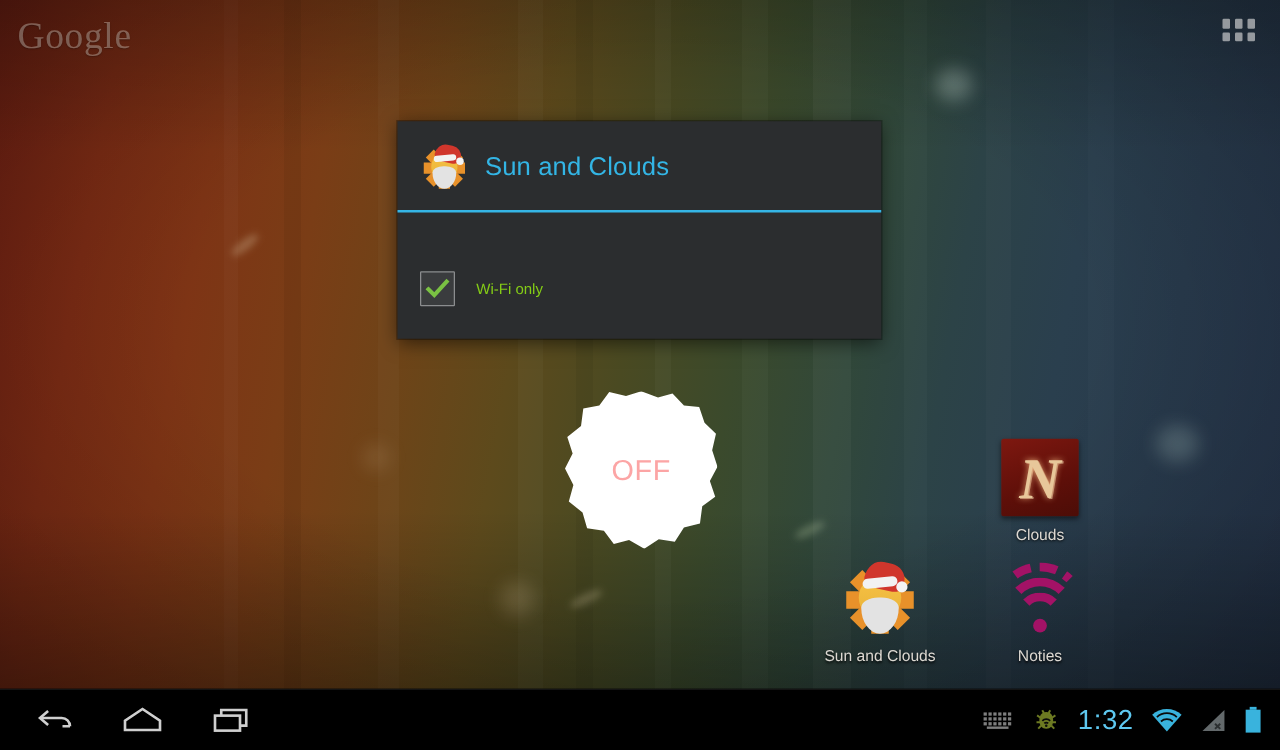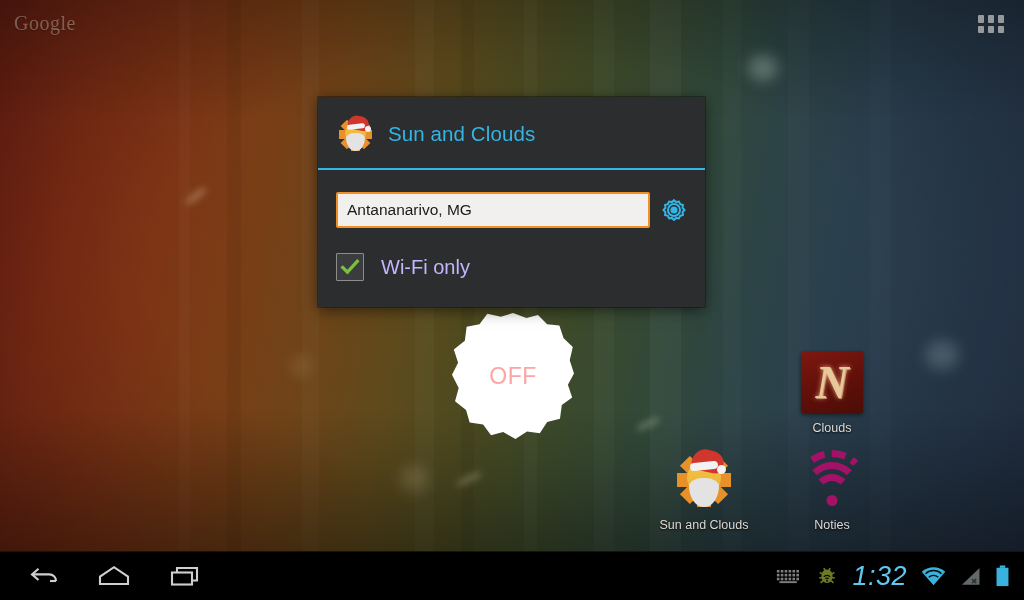--- a/index.html
+++ b/index.html
@@ -41,21 +41,21 @@
   }
   .bokeh{position:absolute;border-radius:50%;filter:blur(7px);pointer-events:none;}
   .flare{position:absolute;border-radius:50%;filter:blur(3px);pointer-events:none;}
   .vignette{position:absolute;inset:0;
     background:radial-gradient(ellipse 78% 85% at 50% 48%, rgba(0,0,0,0) 45%, rgba(0,0,0,.30) 100%);}
 
   
   #google-logo{
     position:absolute;left:14px;top:12px;
     font-family:"Liberation Serif", serif;
-    font-size:20px;letter-spacing:.5px;
+    font-size:30px;letter-spacing:.5px;
     color:rgba(225,215,205,.38);
     text-shadow:0 1px 1px rgba(0,0,0,.25);
     user-select:none;
   }
 
   
   #apps-grid{
     position:absolute;right:20px;top:15px;width:26px;height:18px;
     display:grid;grid-template-columns:repeat(3,1fr);grid-template-rows:repeat(2,1fr);
     gap:3px 4px;
@@ -165,34 +165,34 @@
     outline:none;
   }
   #gps-icon{width:26px;height:26px;flex:0 0 26px;position:relative;}
   .checkbox-row{display:flex;align-items:center;gap:17px;margin-top:25px;}
   #wifi-checkbox{
     width:28px;height:28px;box-sizing:border-box;
     background:#3a3c3e;border:1px solid #8b8d8f;border-radius:1px;
     display:flex;align-items:center;justify-content:center;
   }
   #wifi-checkbox svg{display:block;}
-  #wifi-label{color:#c4b5fd;font-size:20px;}
+  #wifi-label{color:#84cc16;font-size:12px;}
 
   
   #system-bar{
     position:absolute;left:0;right:0;bottom:0;height:48px;
     background:#000;display:flex;align-items:center;
     border-top:1px solid #141414;
   }
   #nav-buttons{display:flex;align-items:center;gap:36px;padding-left:24px;}
   .nav-btn{width:36px;height:30px;display:flex;align-items:center;justify-content:center;}
   #status-area{margin-left:auto;display:flex;align-items:center;gap:14px;padding-right:14px;}
   #clock{
-    color:#5ec8f0;font-size:27px;font-weight:300;letter-spacing:.5px;
-    font-family:"Liberation Sans", sans-serif;line-height:1;font-style:italic;
+    color:#5ec8f0;font-size:22px;font-weight:300;letter-spacing:.5px;
+    font-family:"Liberation Sans", sans-serif;line-height:1;
   }
 </style>
 </head>
 <body>
 
 <div id="wallpaper">
   <div class="wp-base"></div>
   <div class="streaks"></div>
   <div class="wp-base2"></div>
 
@@ -272,35 +272,20 @@
       <div class="beard" style="left:10px;top:18px;width:19px;height:18px;"></div>
       <div class="hat" style="left:12px;top:1px;width:21px;height:14px;"></div>
       <div class="hatbrim" style="left:11px;top:9px;width:18px;height:5px;transform:rotate(-6deg);"></div>
       <div class="pompom" style="left:29px;top:11px;width:6px;height:6px;"></div>
     </div>
     <div id="dialog-title">Sun and Clouds</div>
   </div>
 
   <div id="dialog-body">
 
-    <div class="field-row">
-      <input id="location-input" type="text" placeholder="Enter location" value="Antananarivo, MG" style="">
-      <div id="gps-icon">
-        <svg viewBox="0 0 26 26" width="26" height="26" aria-hidden="true">
-          <g fill="none" stroke="#33b5e5" stroke-width="2">
-            <path d="M13 3.2 L15.1 5.1 L17.9 4.6 L19.2 7.1 L21.9 8 L21.6 10.9 L23.5 13 L21.6 15.1
-                     L21.9 18 L19.2 18.9 L17.9 21.4 L15.1 20.9 L13 22.8 L10.9 20.9 L8.1 21.4
-                     L6.8 18.9 L4.1 18 L4.4 15.1 L2.5 13 L4.4 10.9 L4.1 8 L6.8 7.1 L8.1 4.6
-                     L10.9 5.1 Z"></path>
-            <circle cx="13" cy="13" r="6"></circle>
-          </g>
-          <circle cx="13" cy="13" r="3.6" fill="#33b5e5"></circle>
-        </svg>
-      </div>
-    </div>
 
     <div class="checkbox-row">
       <div id="wifi-checkbox">
         <svg viewBox="0 0 22 22" width="20" height="20" aria-hidden="true">
           <path d="M3 11.5 L8.2 16.6 L19 4.8" fill="none" stroke="#7ac143" stroke-width="3.6" stroke-linecap="square" stroke-linejoin="miter"></path>
         </svg>
       </div>
       <div id="wifi-label">Wi-Fi only</div>
     </div>
 

